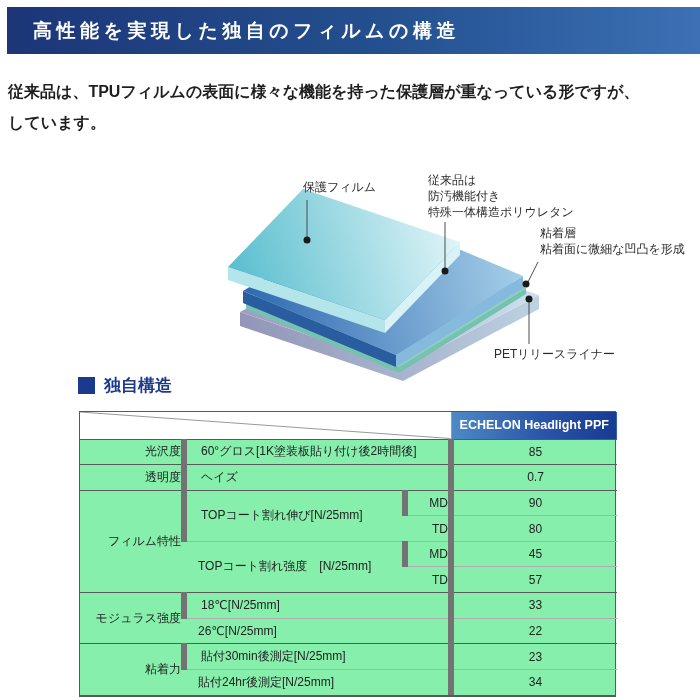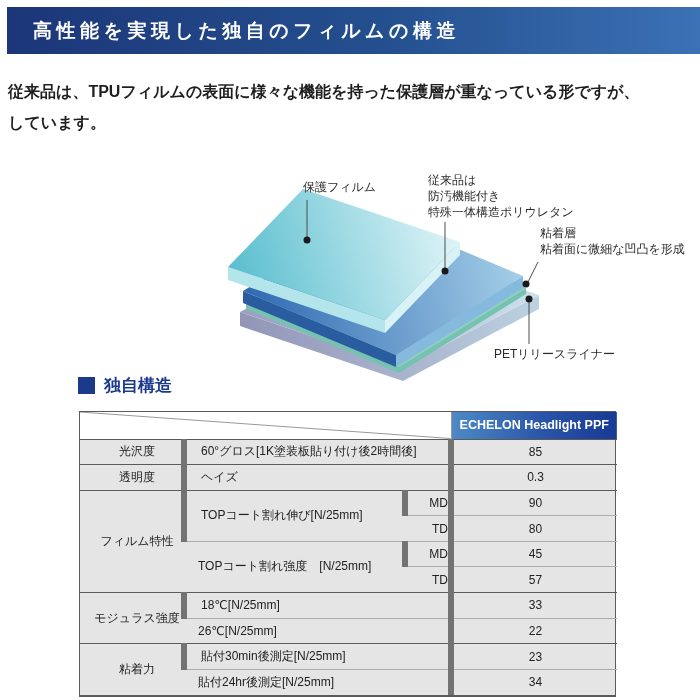--- a/index.html
+++ b/index.html
@@ -26,33 +26,33 @@
   #lbl-adhesive{left:540px;top:225px;}
   #lbl-pet{left:494px;top:346px;}
 
   
   #sec-title{position:absolute;left:78px;top:374px;display:flex;align-items:center;
              color:#1c3a8c;font-size:17px;font-weight:bold;}
   #sec-title .sq{width:17px;height:17px;background:#1c3a8c;margin-right:9px;display:inline-block;}
 
   
   #tbl-wrap{position:absolute;left:79px;top:411px;width:537px;
-            border:1px solid #5a5a5a;border-bottom-width:2px;box-sizing:border-box;background:#e5e5e5;}
+            border:1px solid #5a5a5a;border-bottom-width:2px;box-sizing:border-box;background:#86efac;}
   table{border-collapse:collapse;table-layout:fixed;width:100%;}
   col.c1{width:104px;} col.c2{width:221px;} col.c3{width:46px;} col.c4{width:166px;}
   td,th{padding:0;height:25.6px;font-size:12px;color:#222;font-weight:normal;
         border-top:1px solid #adadad;border-left:6px solid #737373;box-sizing:border-box;}
   tr td:first-child,tr th:first-child{border-left:0;}
   tr.hdr th{border-top:0;height:27px;}
   tr.grp td{border-top-color:#5a5a5a;}
   th.diag{position:relative;background:#fff;}
   th.diag svg{position:absolute;left:0;top:0;width:100%;height:100%;display:block;}
   th.prod{background:linear-gradient(90deg,#4d8ac5 0%,#2a55a8 55%,#173a92 100%);
           color:#fff;font-weight:bold;font-size:12.5px;text-align:center;border-left:1px solid #999;}
-  td.cat{text-align:center;padding-left:13px;}
+  td.cat{text-align:right;padding-left:13px;}
   td.test{text-align:left;padding-left:14px;}
   td.dir{text-align:right;margin-top:20px;}
   td.val{text-align:center;margin-left:16px;}
 </style>
 </head>
 <body>
 
 <div id="page">
 
   <div id="banner">
@@ -159,21 +159,21 @@
         <th class="prod">ECHELON Headlight PPF</th>
       </tr>
       <tr class="grp">
         <td class="cat">光沢度</td>
         <td class="test" colspan="2">60°グロス[1K塗装板貼り付け後2時間後]</td>
         <td class="val">85</td>
       </tr>
       <tr class="grp">
         <td class="cat">透明度</td>
         <td class="test" colspan="2">ヘイズ</td>
-        <td class="val">0.3</td>
+        <td class="val">0.7</td>
       </tr>
       <tr class="grp">
         <td class="cat" rowspan="4">フィルム特性</td>
         <td class="test" rowspan="2">TOPコート割れ伸び[N/25mm]</td>
         <td class="dir">MD</td>
         <td class="val">90</td>
       </tr>
       <tr>
         <td class="dir">TD</td>
         <td class="val">80</td>

